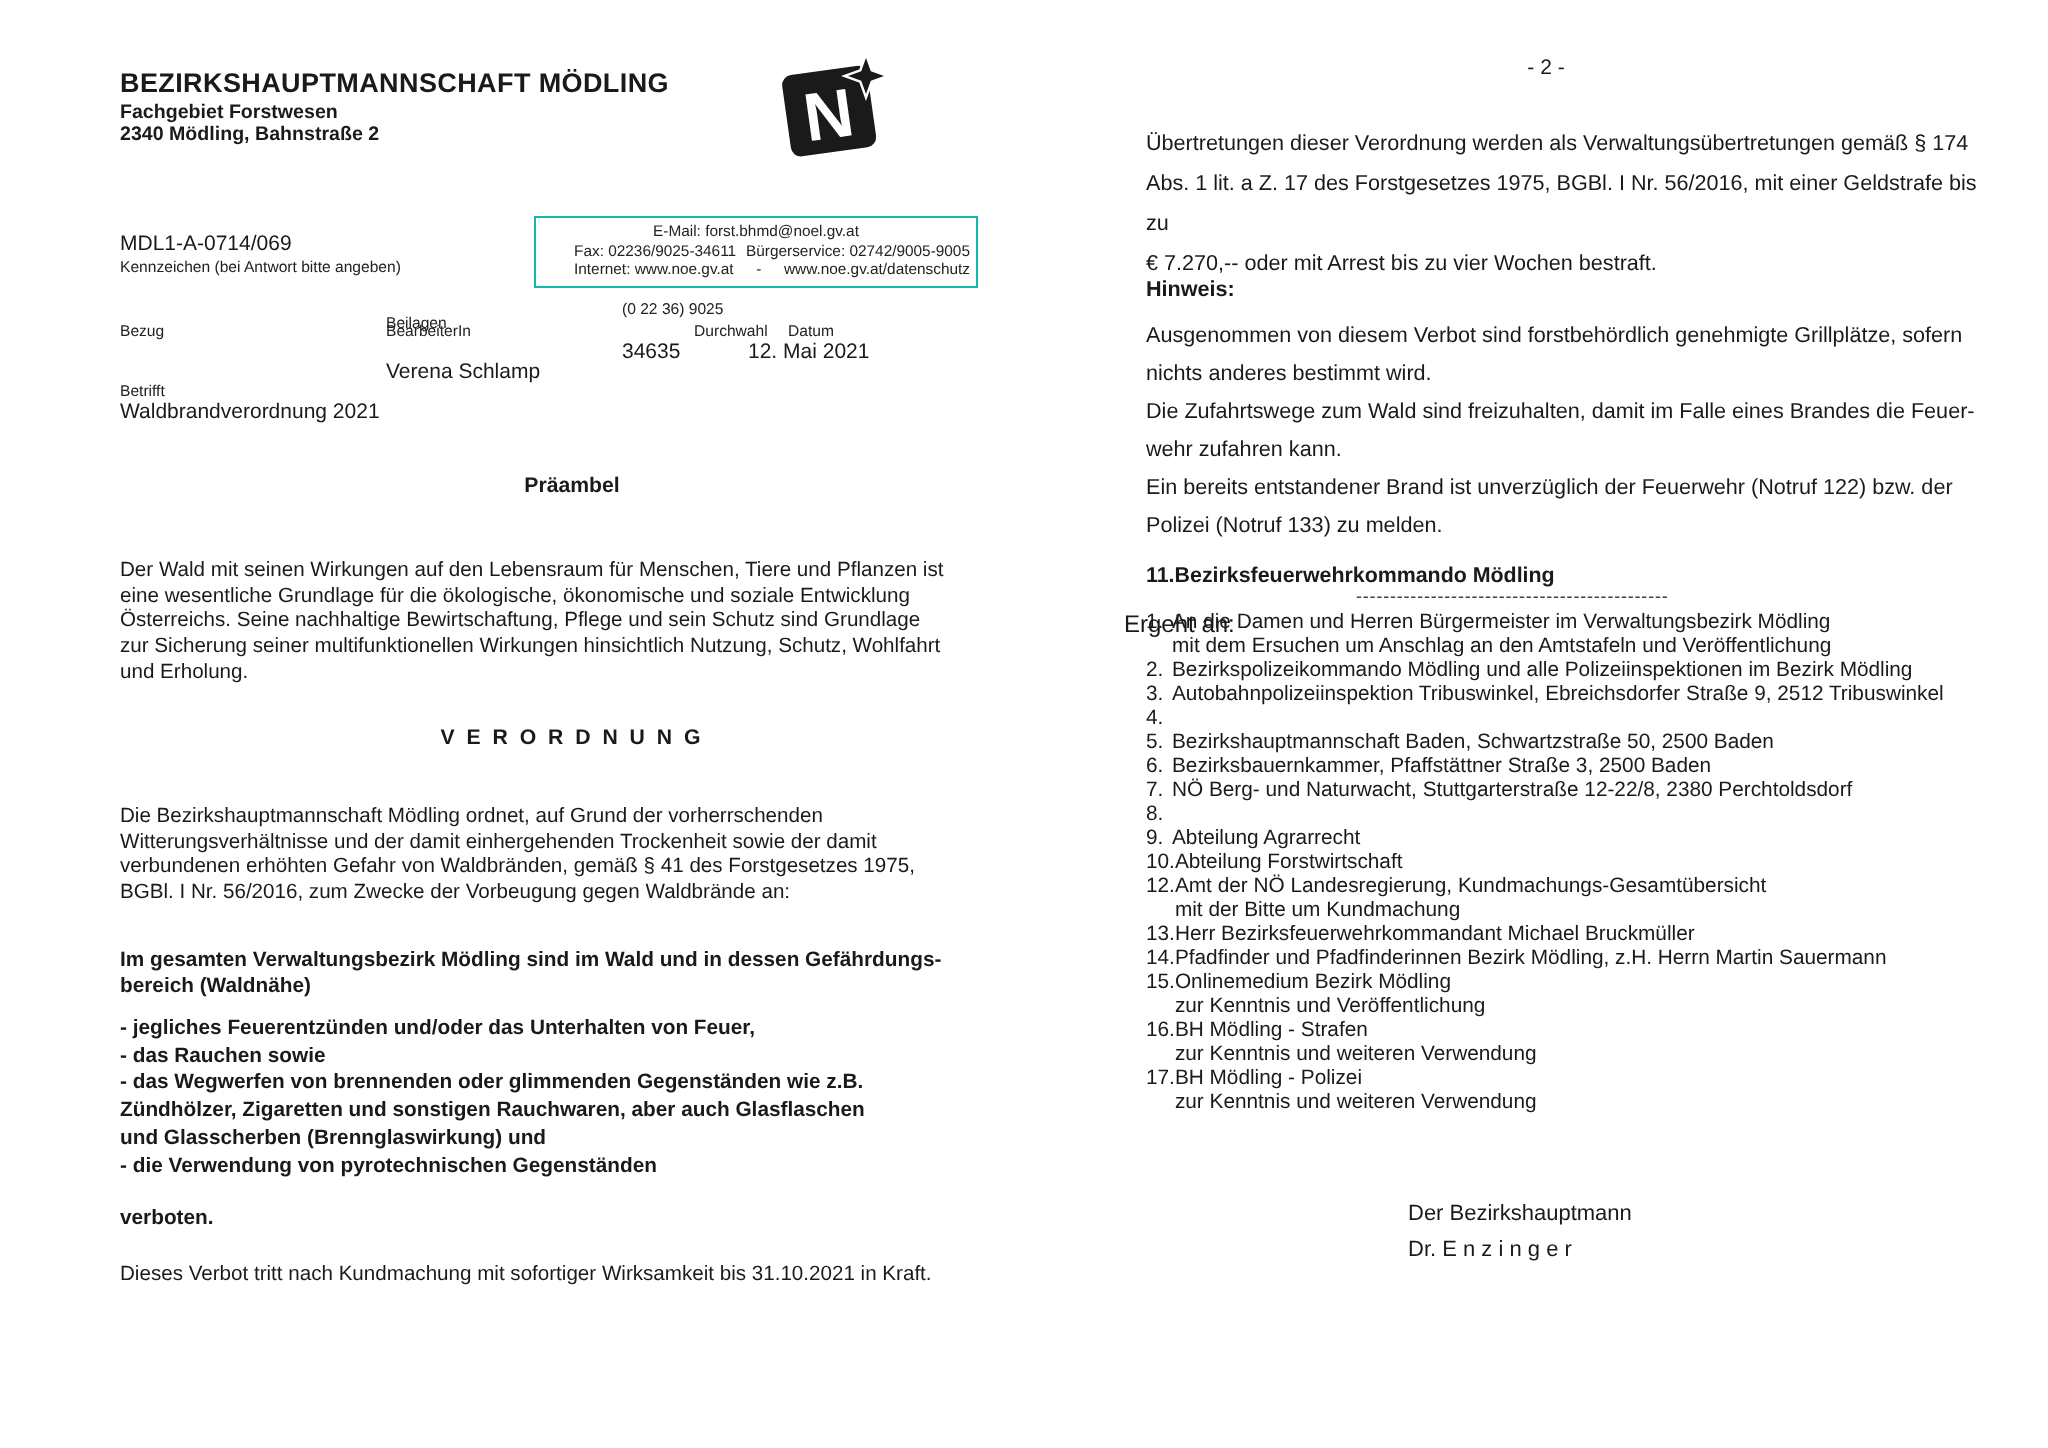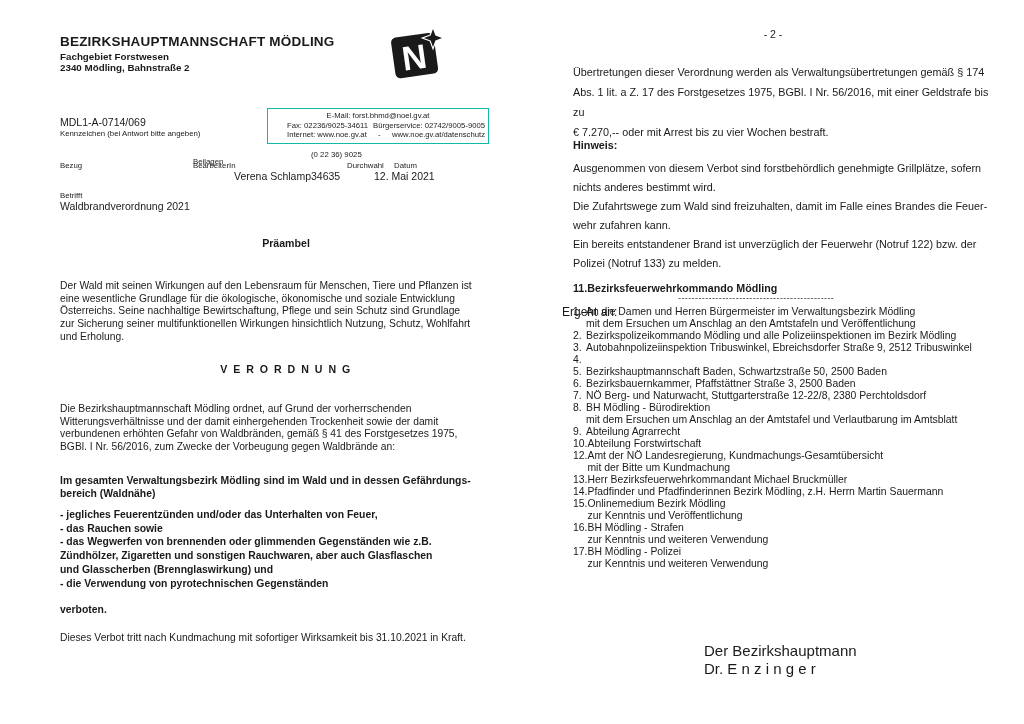--- a/index.html
+++ b/index.html
@@ -26,21 +26,21 @@
   }
   .contact-row{display:flex;justify-content:space-between;padding-left:16px;}
   .code{left:60px;top:116px;font-size:10.5px;}
   .code-note{left:60px;top:129px;}
   .phone-area{left:311px;top:150px;}
   .lbl-bezug{left:60px;top:161px;}
   .lbl-bearb{left:193px;top:161px;}
   .lbl-durchwahl{left:311px;top:161px;padding-left:36px;}
   .lbl-datum{left:394px;top:161px;}
   .val{font-size:10.5px;}
-  .val-bearb{left:193px;top:170px;margin-left:41px;}
+  .val-bearb{left:193px;top:180px;}
   .val-durchwahl{left:311px;top:170px;}
   .val-datum{left:374px;top:170px;}
   .lbl-betrifft{left:60px;top:191px;}
   .val-betrifft{left:60px;top:200px;}
   .praeambel-title{left:60px;top:237px;width:452px;font-size:10.6px;}
   .body-l{font-size:10.3px;line-height:12.7px;}
   .praeambel-body{left:60px;top:280px;width:462px;}
   .verordnung-title{left:60px;top:363px;width:452px;font-size:10.6px;letter-spacing:1.5px;}
   .verordnung-body{left:60px;top:403px;width:462px;}
   .scope{left:60px;top:474px;width:470px;font-size:10.4px;line-height:13.2px;}
@@ -54,21 +54,21 @@
   .penalty{left:573px;top:62px;width:425px;line-height:20px;}
   .hinweis-title{left:573px;top:139px;font-size:10.8px;}
   .hinweis-body{left:573px;top:159px;width:428px;line-height:19px;}
   .ergeht-label{left:562px;top:269px;font-size:12px;margin-top:36px;}
   .ergeht-first{left:573px;top:282px;font-size:10.7px;display:flex;}
   .num{min-width:13px;flex:0 0 auto;}
   .dash-sep{left:678px;top:293px;font-size:9px;letter-spacing:.4px;color:#333;}
   .dist-list{left:573px;top:306px;width:424px;font-size:10.4px;line-height:12px;}
   .dist-row{display:flex;}
   .dist-row .txt{white-space:pre-line;}
-  .sig{left:704px;top:598px;font-size:15px;line-height:18px;margin-top:44px;}
+  .sig{left:704px;top:598px;font-size:11px;line-height:18px;}
 </style>
 </head>
 <body>
 
 <div class="abs org-title">BEZIRKSHAUPTMANNSCHAFT MÖDLING</div>
 <div class="abs dept">Fachgebiet Forstwesen</div>
 <div class="abs street">2340 Mödling, Bahnstraße 2</div>
 
 <div class="abs logo">
   <svg width="58" height="52" viewBox="0 0 58 52" aria-hidden="true">
@@ -189,22 +189,20 @@
       <span class="txt">Bezirksbauernkammer, Pfaffstättner Straße 3, 2500 Baden</span>
     </div>
 
     <div class="dist-row">
       <span class="num">7.</span>
       <span class="txt">NÖ Berg- und Naturwacht, Stuttgarterstraße 12-22/8, 2380 Perchtoldsdorf</span>
     </div>
 
     <div class="dist-row">
       <span class="num">8.</span>
-      <span class="txt">BH Mödling - Bürodirektion
-mit dem Ersuchen um Anschlag an der Amtstafel und Verlautbarung im Amtsblatt</span>
     </div>
 
     <div class="dist-row">
       <span class="num">9.</span>
       <span class="txt">Abteilung Agrarrecht</span>
     </div>
 
     <div class="dist-row">
       <span class="num">10.</span>
       <span class="txt">Abteilung Forstwirtschaft</span>

